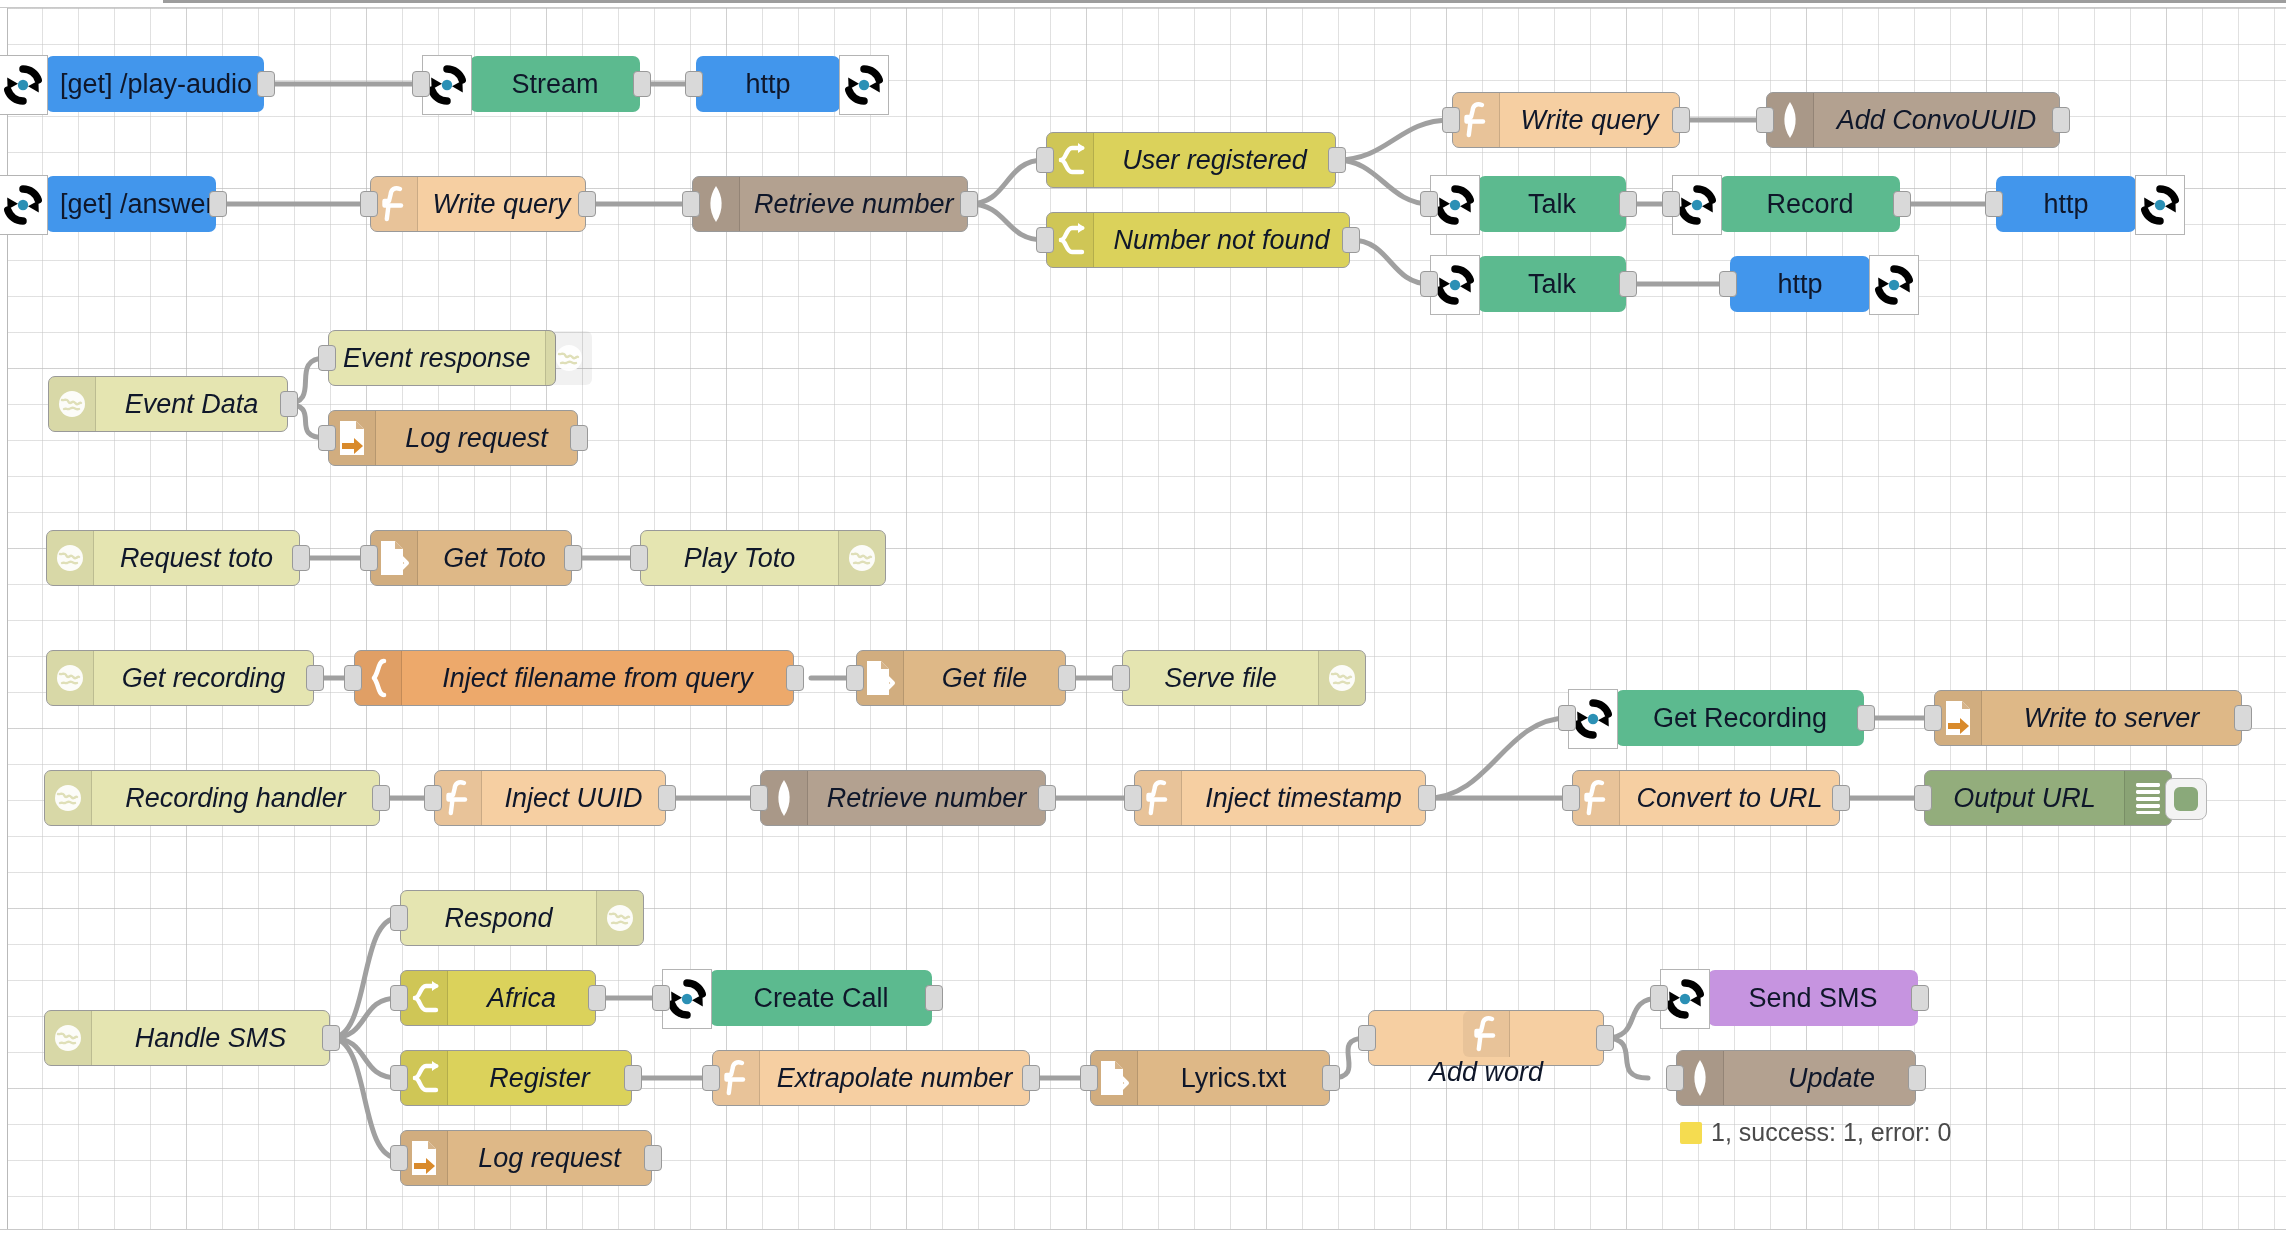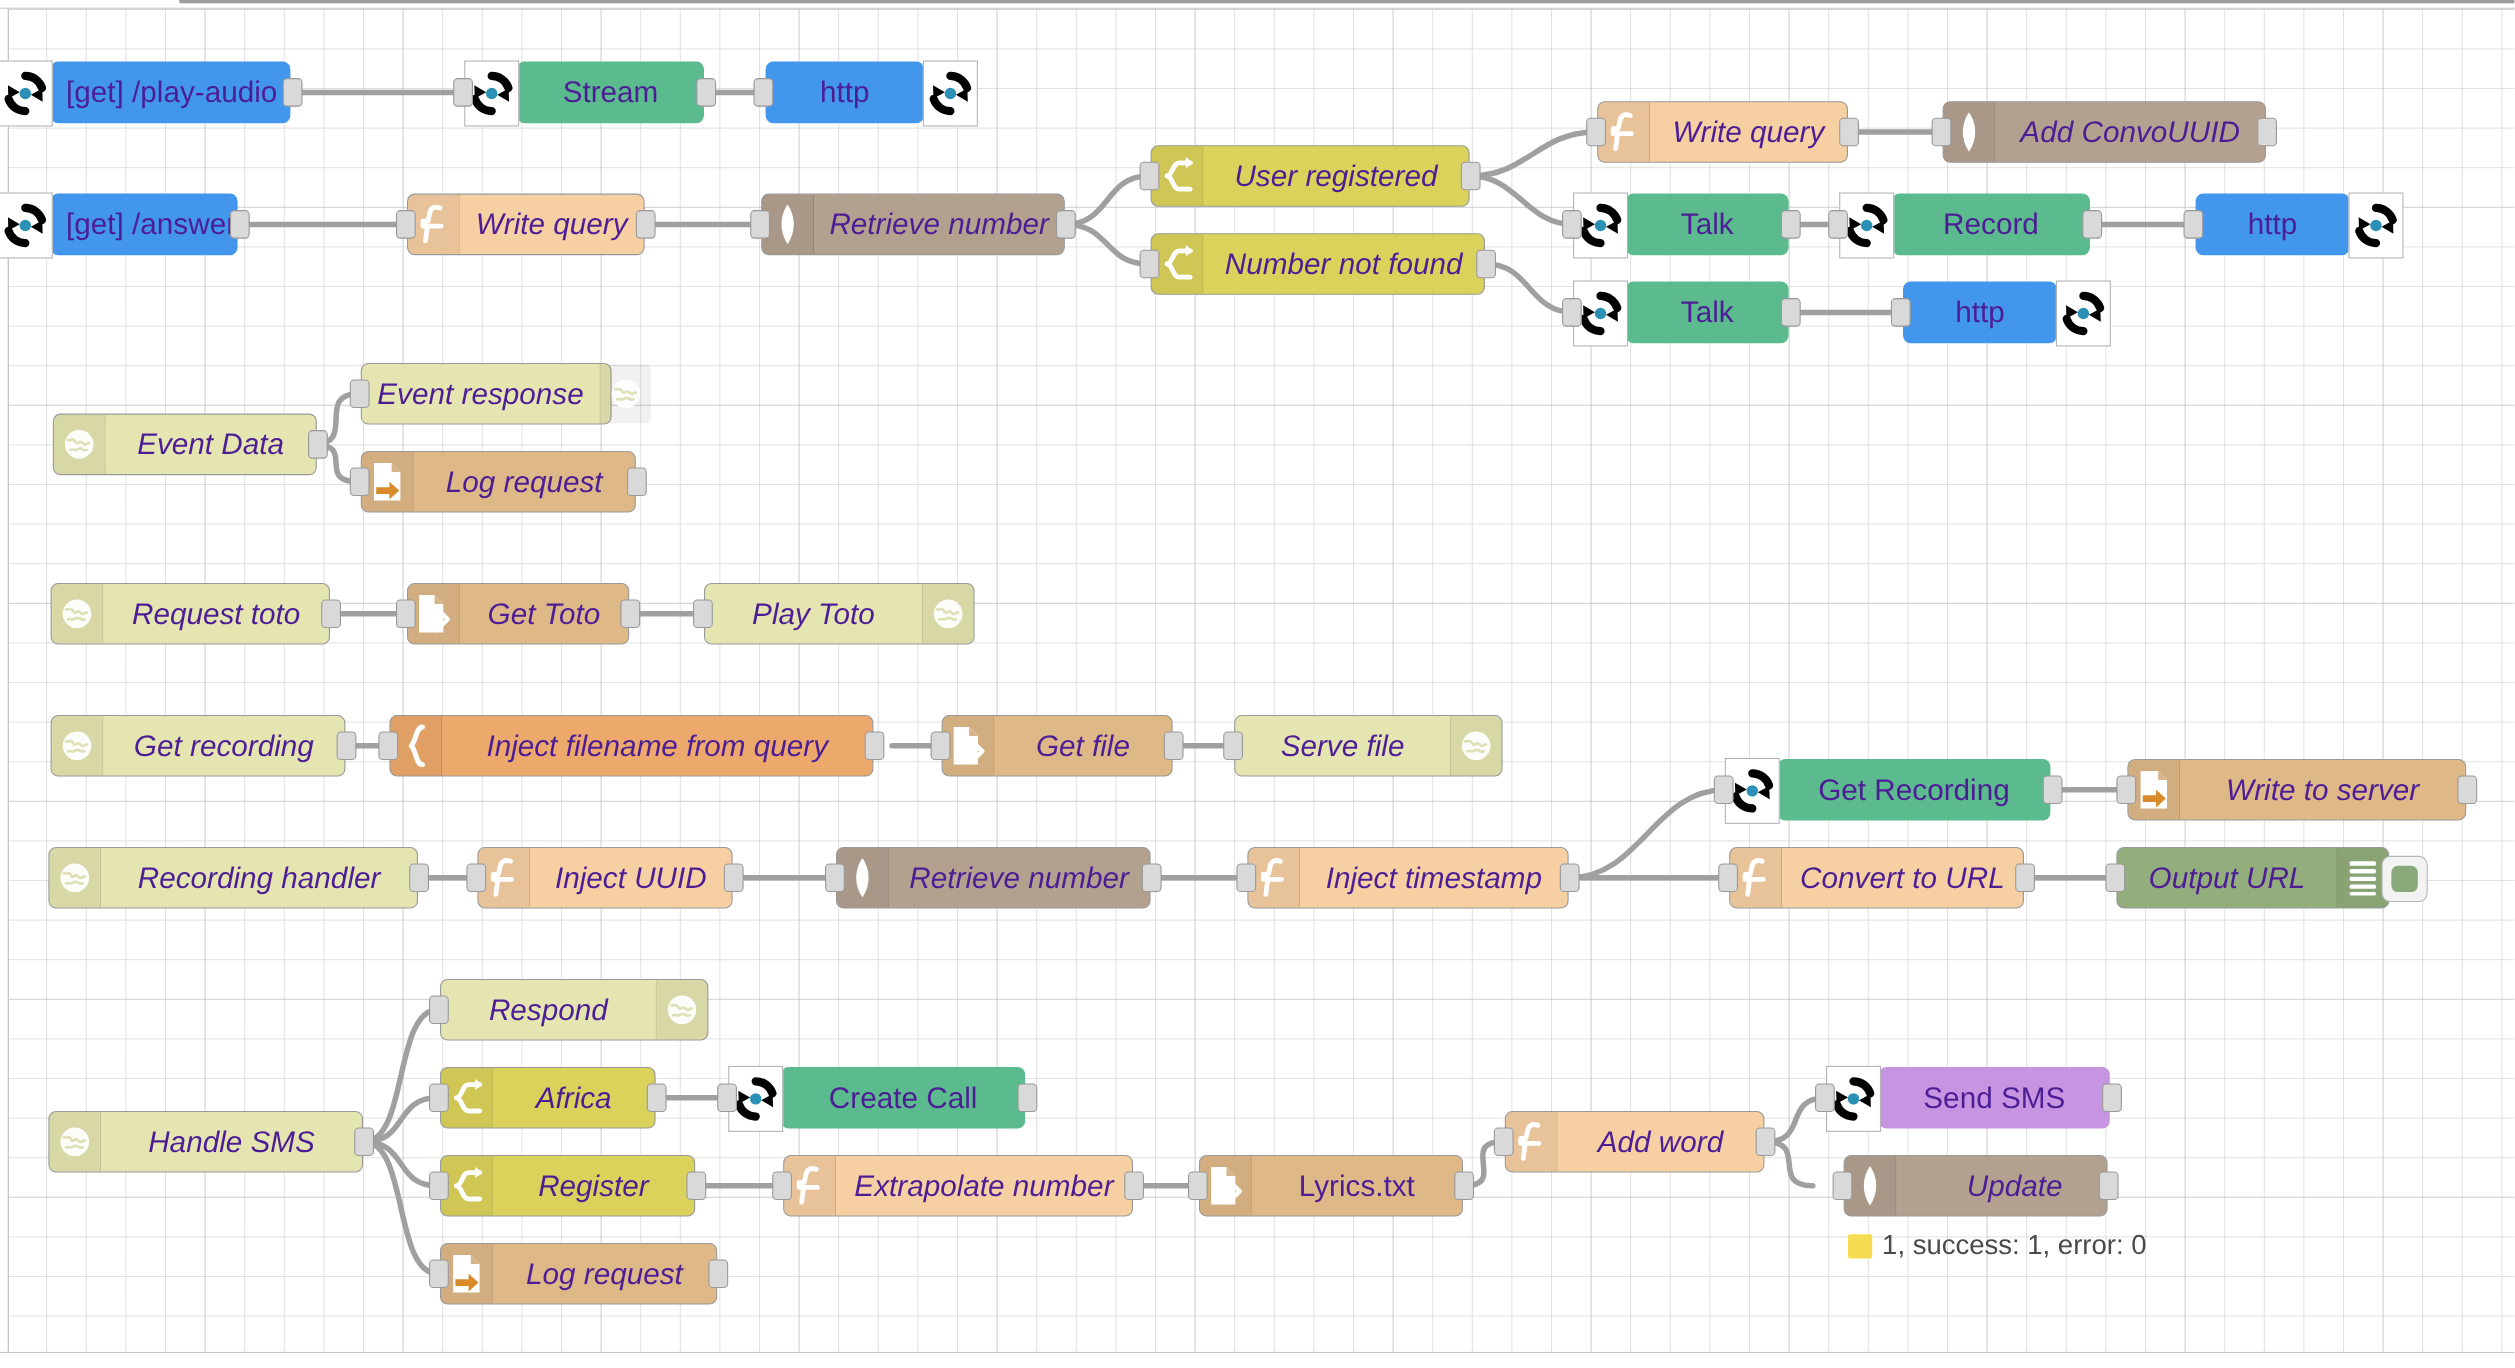--- a/index.html
+++ b/index.html
@@ -34,21 +34,21 @@
 
   
   .node{
     position:absolute;
     height:56px;
     border:1px solid #999;
     border-radius:7px;
     box-sizing:border-box;
     display:flex;align-items:center;
     font-size:27px;
-    color:#4c1d95;
+    color:#0f172a;
     overflow:visible;
   }
   .node .icon-box{
     width:46px;height:100%;
     flex:0 0 46px;
     display:flex;align-items:center;justify-content:center;
     border-right:1px solid rgba(0,0,0,.13);
     border-radius:6px 0 0 6px;
     background:rgba(0,0,0,.055);
     position:relative;
@@ -719,21 +719,21 @@
               <path d="M3 2 H17 L25 10 V36 H3 Z" fill="#ffffff"></path>
               <path d="M17 2 V10 H25 Z" fill="#d6b48a"></path>
               <path d="M19 14 L29 24 L19 34" fill="none" stroke="#ffffff" stroke-width="4" stroke-linecap="round" stroke-linejoin="round"></path>
             </svg>
           </span>
         </div>
         <div class="label">Lyrics.txt</div>
         <span class="port in"></span>
         <span class="port out"></span>
       </div>
-      <div class="node italic" style="left: 1368px; top: 1010px; width: 236px; background: rgb(246, 207, 162);">
+      <div class="node italic" style="left: 1368px; top: 1010px; width: 236px; background: rgb(246, 207, 162); flex-direction: column;">
         <div class="icon-box">
           <span class="ic">
             <svg width="30" height="38" viewBox="0 0 30 38">
               <path d="M21 4c-5-2-9 0-9.5 6L10 16H5.5v4.5H9.5L7.8 34" fill="none" stroke="#fff" stroke-width="4.4" stroke-linecap="round" stroke-linejoin="round"></path>
               <path d="M10 20.5h12" fill="none" stroke="#fff" stroke-width="4.4" stroke-linecap="round"></path>
             </svg>
           </span>
         </div>
         <div class="label">Add word</div>
         <span class="port in"></span>

